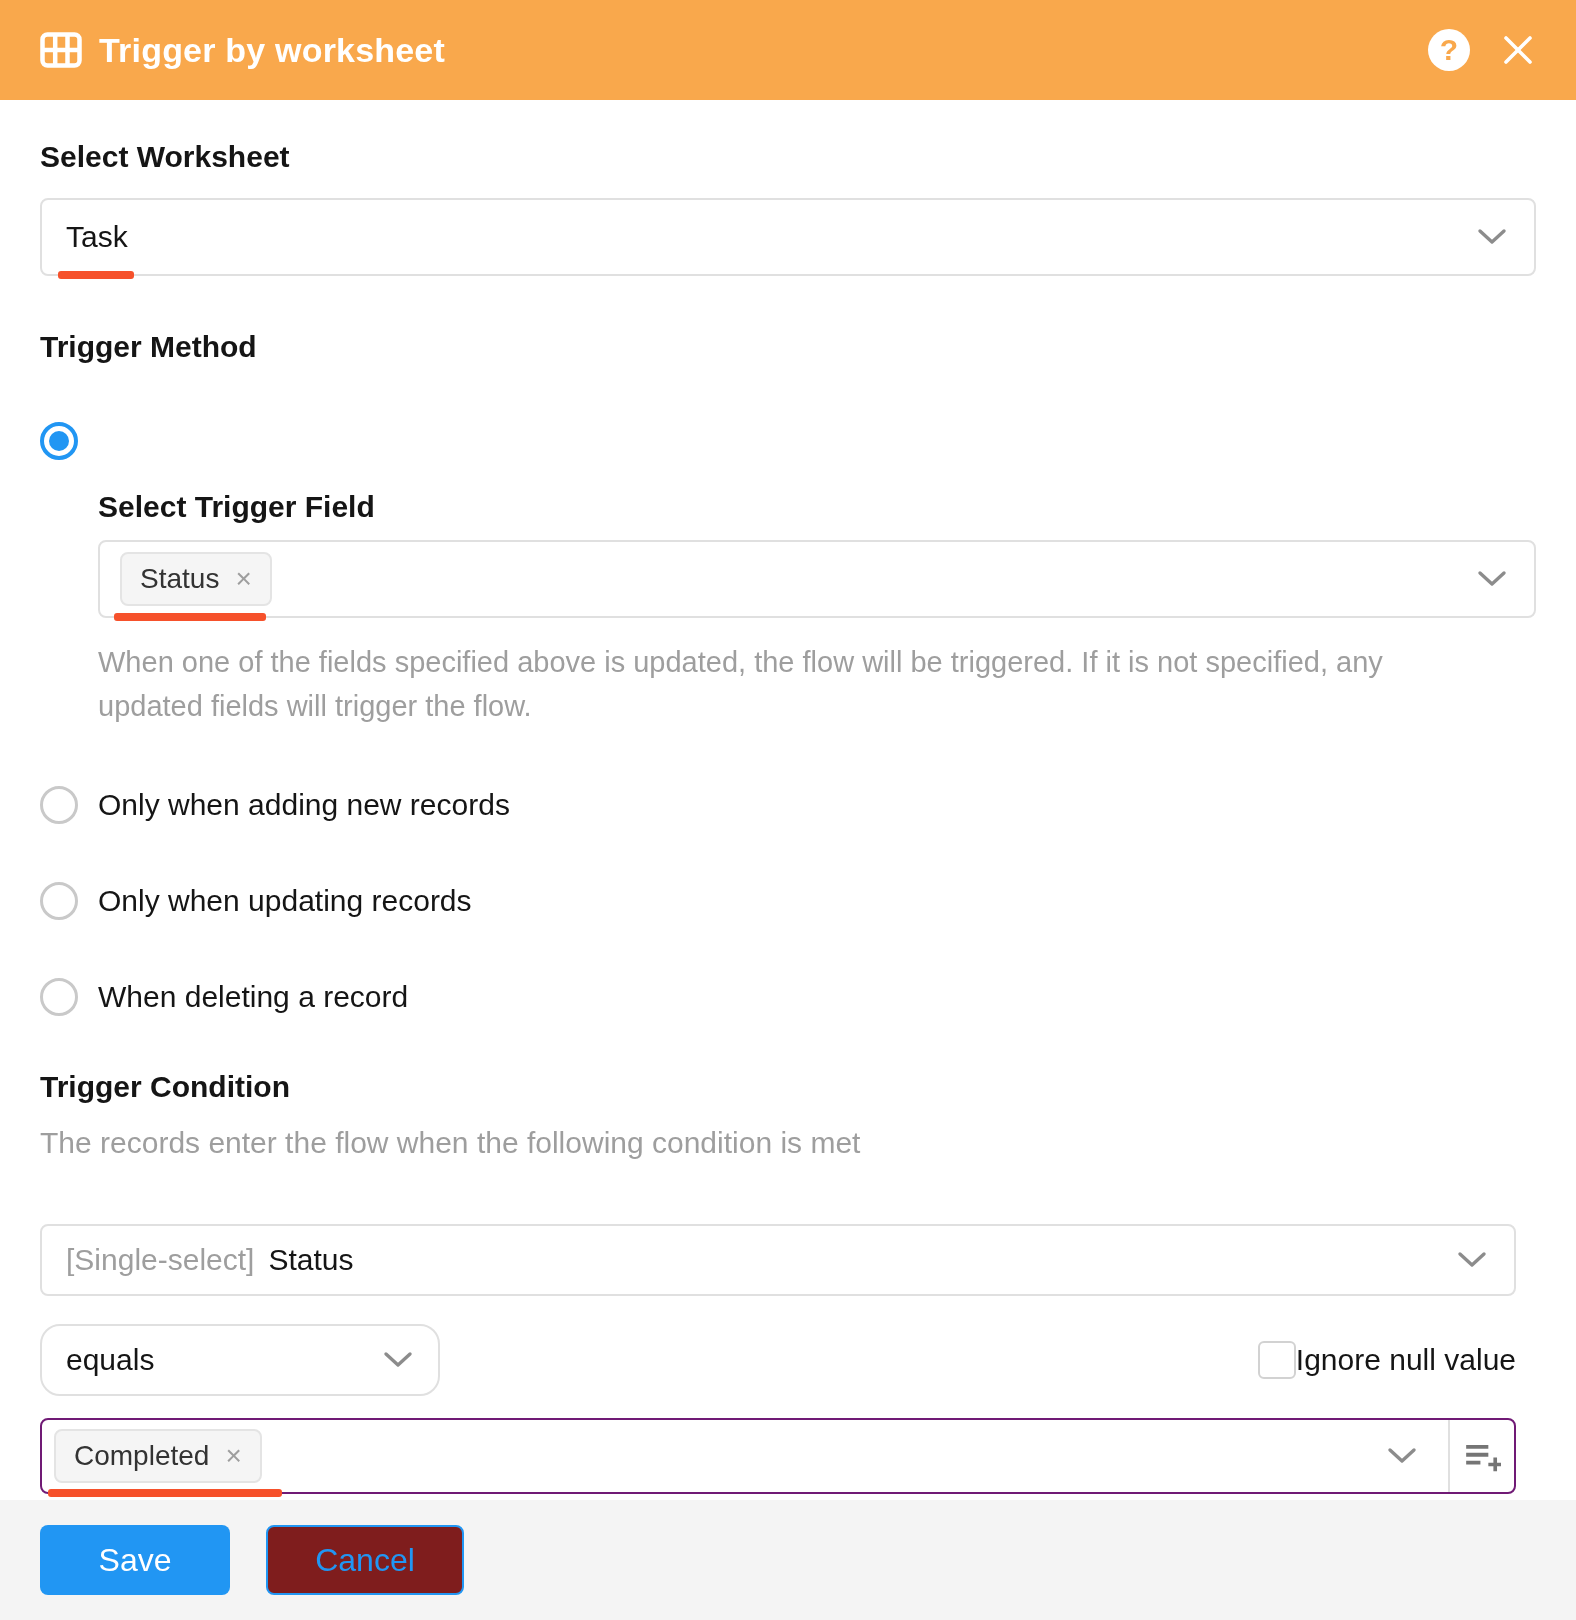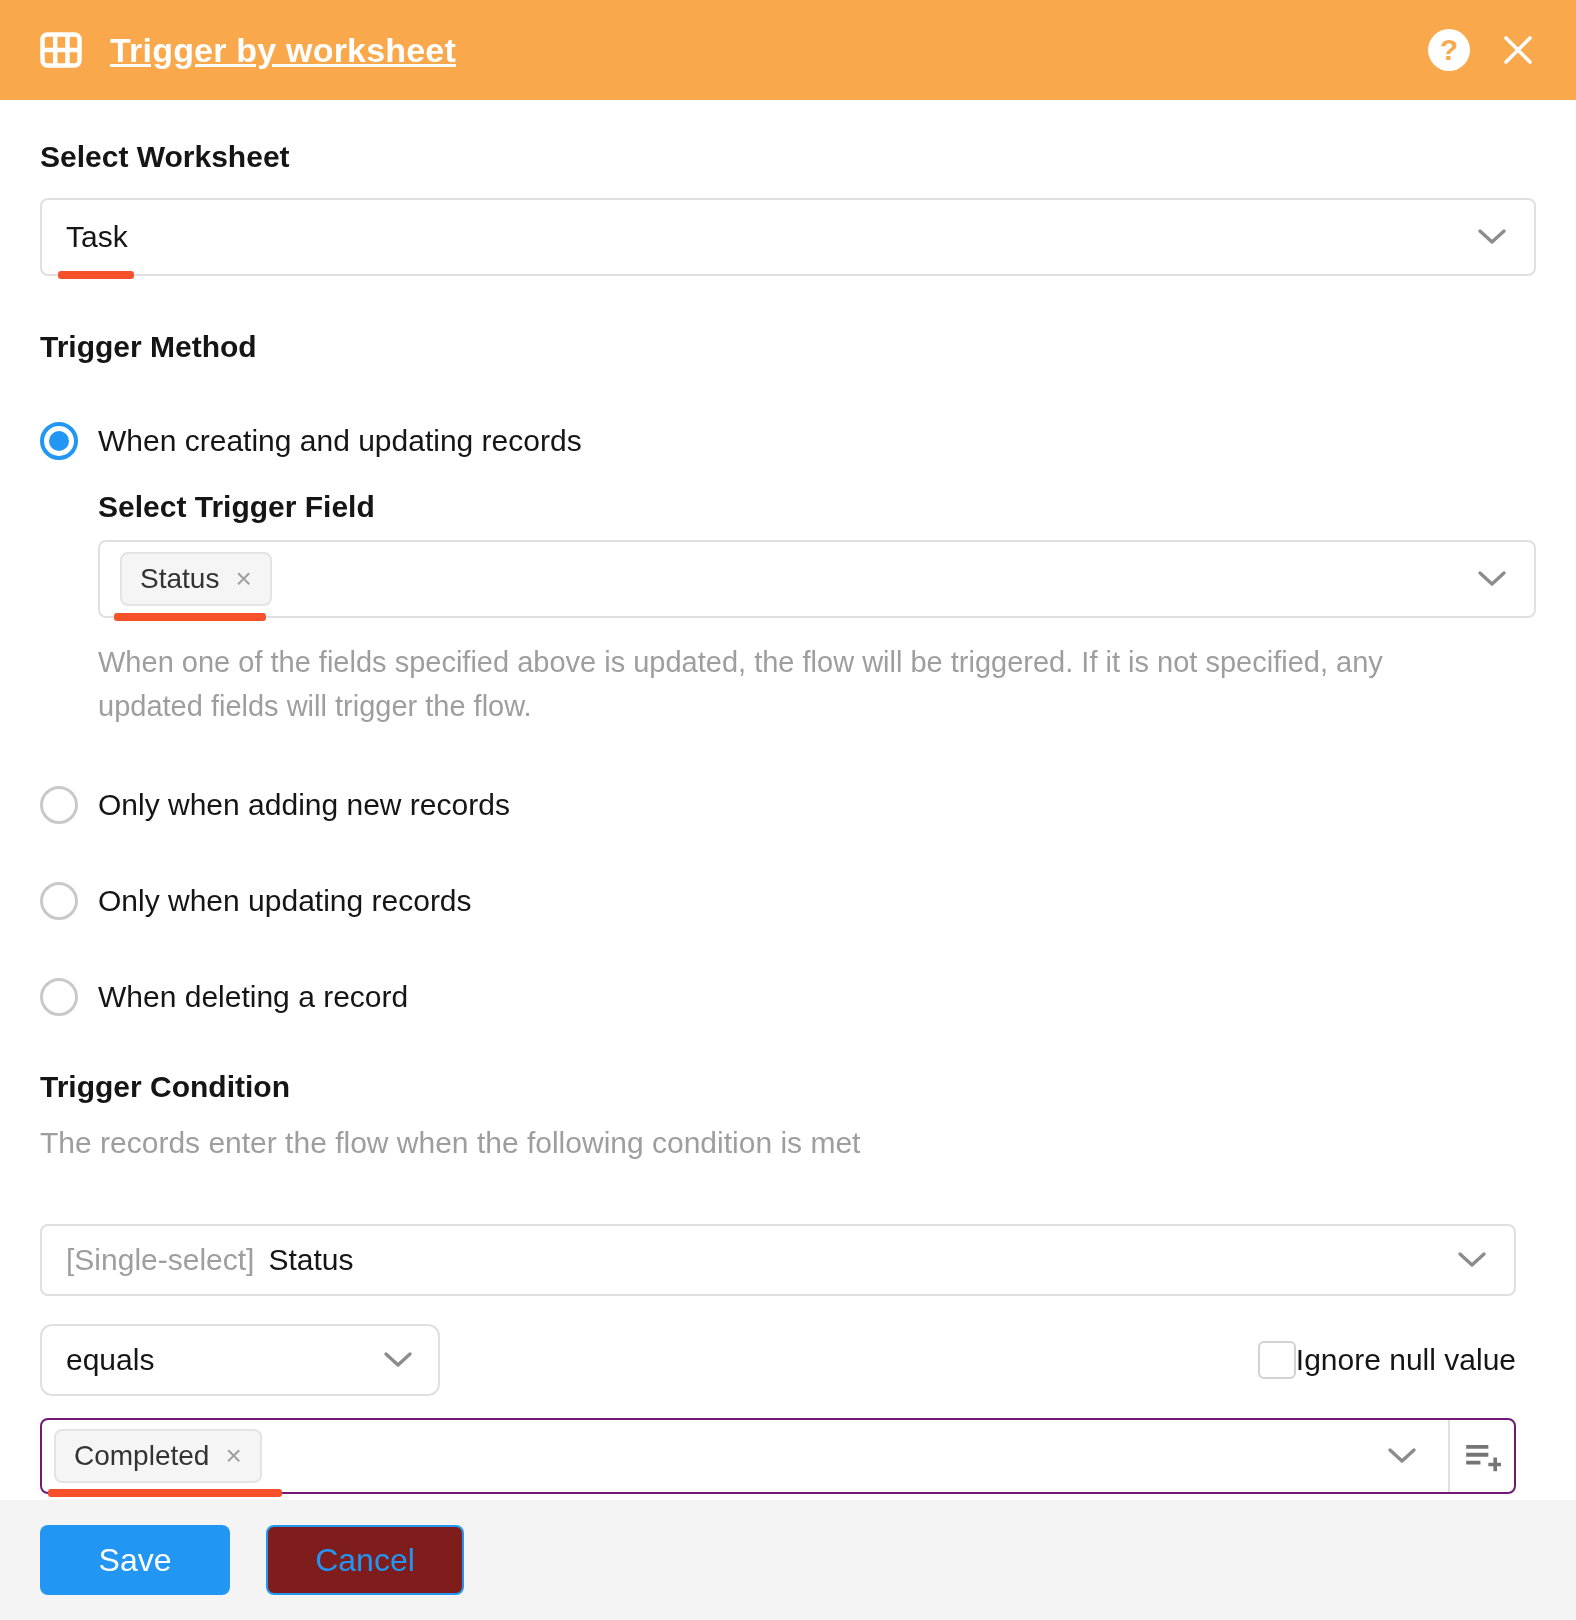--- a/index.html
+++ b/index.html
@@ -18,23 +18,22 @@
     background: #F9A84C;
     display: flex;
     align-items: center;
     padding: 0 40px;
   }
   .header .table-icon { display: flex; align-items: center; }
   .header-title {
     color: #ffffff;
     font-size: 34px;
     font-weight: bold;
-    margin-left: 28px;
+    margin-left: 17px;
     letter-spacing: 0.2px;
-    text-decoration: underline;
   }
   .header-actions { margin-left: auto; display: flex; align-items: center; gap: 30px; }
   .help-btn {
     width: 42px; height: 42px; border-radius: 50%;
     background: #ffffff; color: #F9A84C;
     font-size: 30px; font-weight: bold;
     display: flex; align-items: center; justify-content: center;
     cursor: pointer;
   }
   .close-btn { display: flex; align-items: center; cursor: pointer; }
@@ -107,21 +106,21 @@
   .cond-desc { margin-top: 22px; font-size: 30px; color: #9E9E9E; }
 
   .narrow { width: calc(100% - 20px); }
   .cond-field { margin-top: 64px; height: 72px; }
   .cond-field .prefix { color: #9E9E9E; margin-right: 14px; }
 
   .op-row { display: flex; align-items: center; justify-content: space-between; margin-top: 28px; }
   .op-select {
     position: relative;
     width: 400px; height: 72px;
-    border: 2px solid #E0E0E0; border-radius: 12px;
+    border: 2px solid #E0E0E0; border-radius: 20px;
     display: flex; align-items: center;
     padding: 0 60px 0 24px; font-size: 30px; cursor: pointer; background: #fff;
   }
   .op-select .chevron { position: absolute; right: 24px; top: 50%; transform: translateY(-50%); display: flex; }
   .ignore-null { display: flex; align-items: center; }
   .checkbox {
     width: 38px; height: 38px;
     border: 2px solid #D2D2D2; border-radius: 6px; background: #fff; cursor: pointer;
   }
   .ignore-null .cb-label { font-size: 30px; }
@@ -215,21 +214,20 @@
     </span>
     <span class="accent-underline u-task"></span>
   </div>
 
   <div class="section-label mt-lg">Trigger Method</div>
 
   <div class="radio-row">
     <span class="radio selected">
         <span class="dot"></span>
       </span>
-    <span class="radio-label">When creating and updating records</span>
   </div>
 
   <div class="sub-section">
     <div class="sub-label">Select Trigger Field</div>
     <div class="select-box">
       <span class="tag">
         <span>Status</span>
         <span class="tag-x">×</span>
       </span>
       <span class="chevron">

